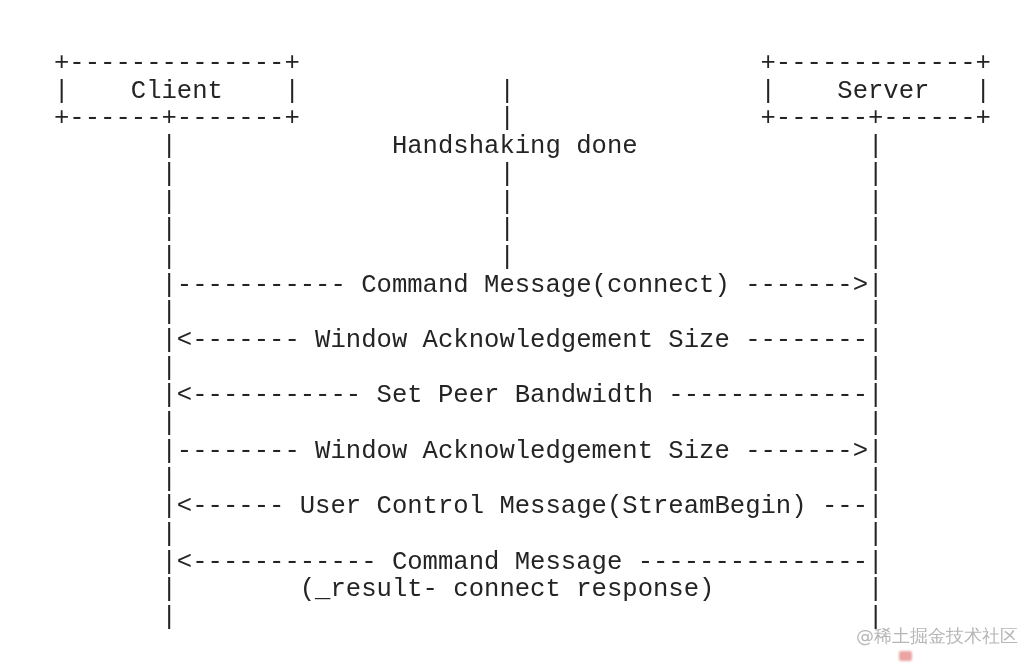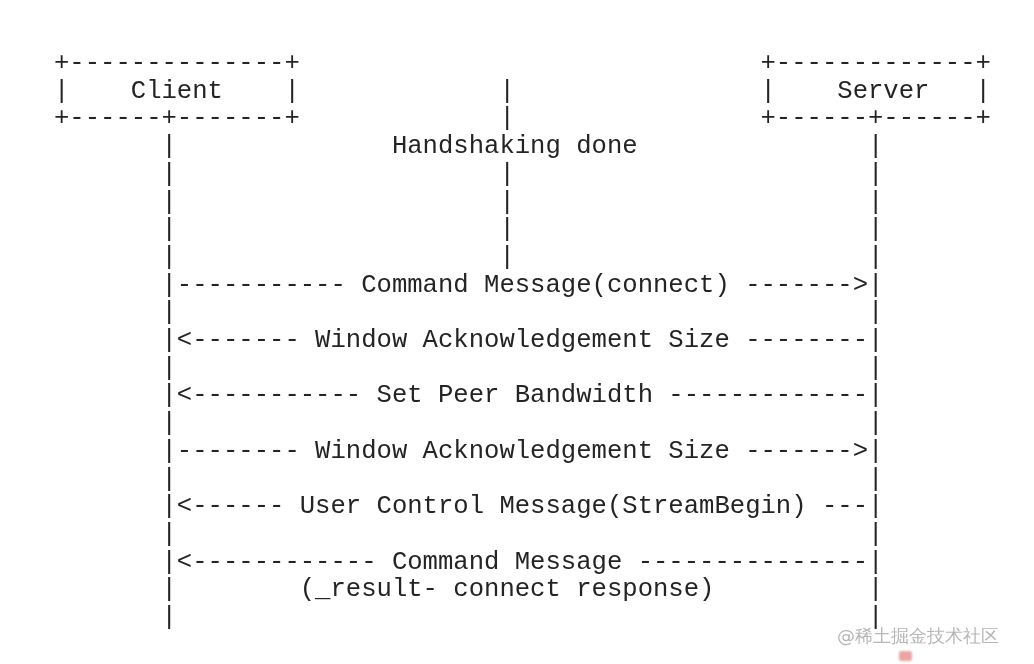--- a/index.html
+++ b/index.html
@@ -22,21 +22,21 @@
     margin: 0;
     font-family: "Liberation Mono", "DejaVu Sans Mono", monospace;
     font-size: 25.6px;
     line-height: 27.7px;
     letter-spacing: 0;
     color: #242424;
     white-space: pre;
   }
   .watermark {
     position: absolute;
-    left: 837px;
+    left: 856px;
     top: 624px;
     font-family: "DejaVu Sans", "Liberation Sans", sans-serif;
     font-size: 18px;
     line-height: 24px;
     color: #b6b6b6;
     white-space: nowrap;
   }
   .red-mark {
     position: absolute;
     left: 899px;

